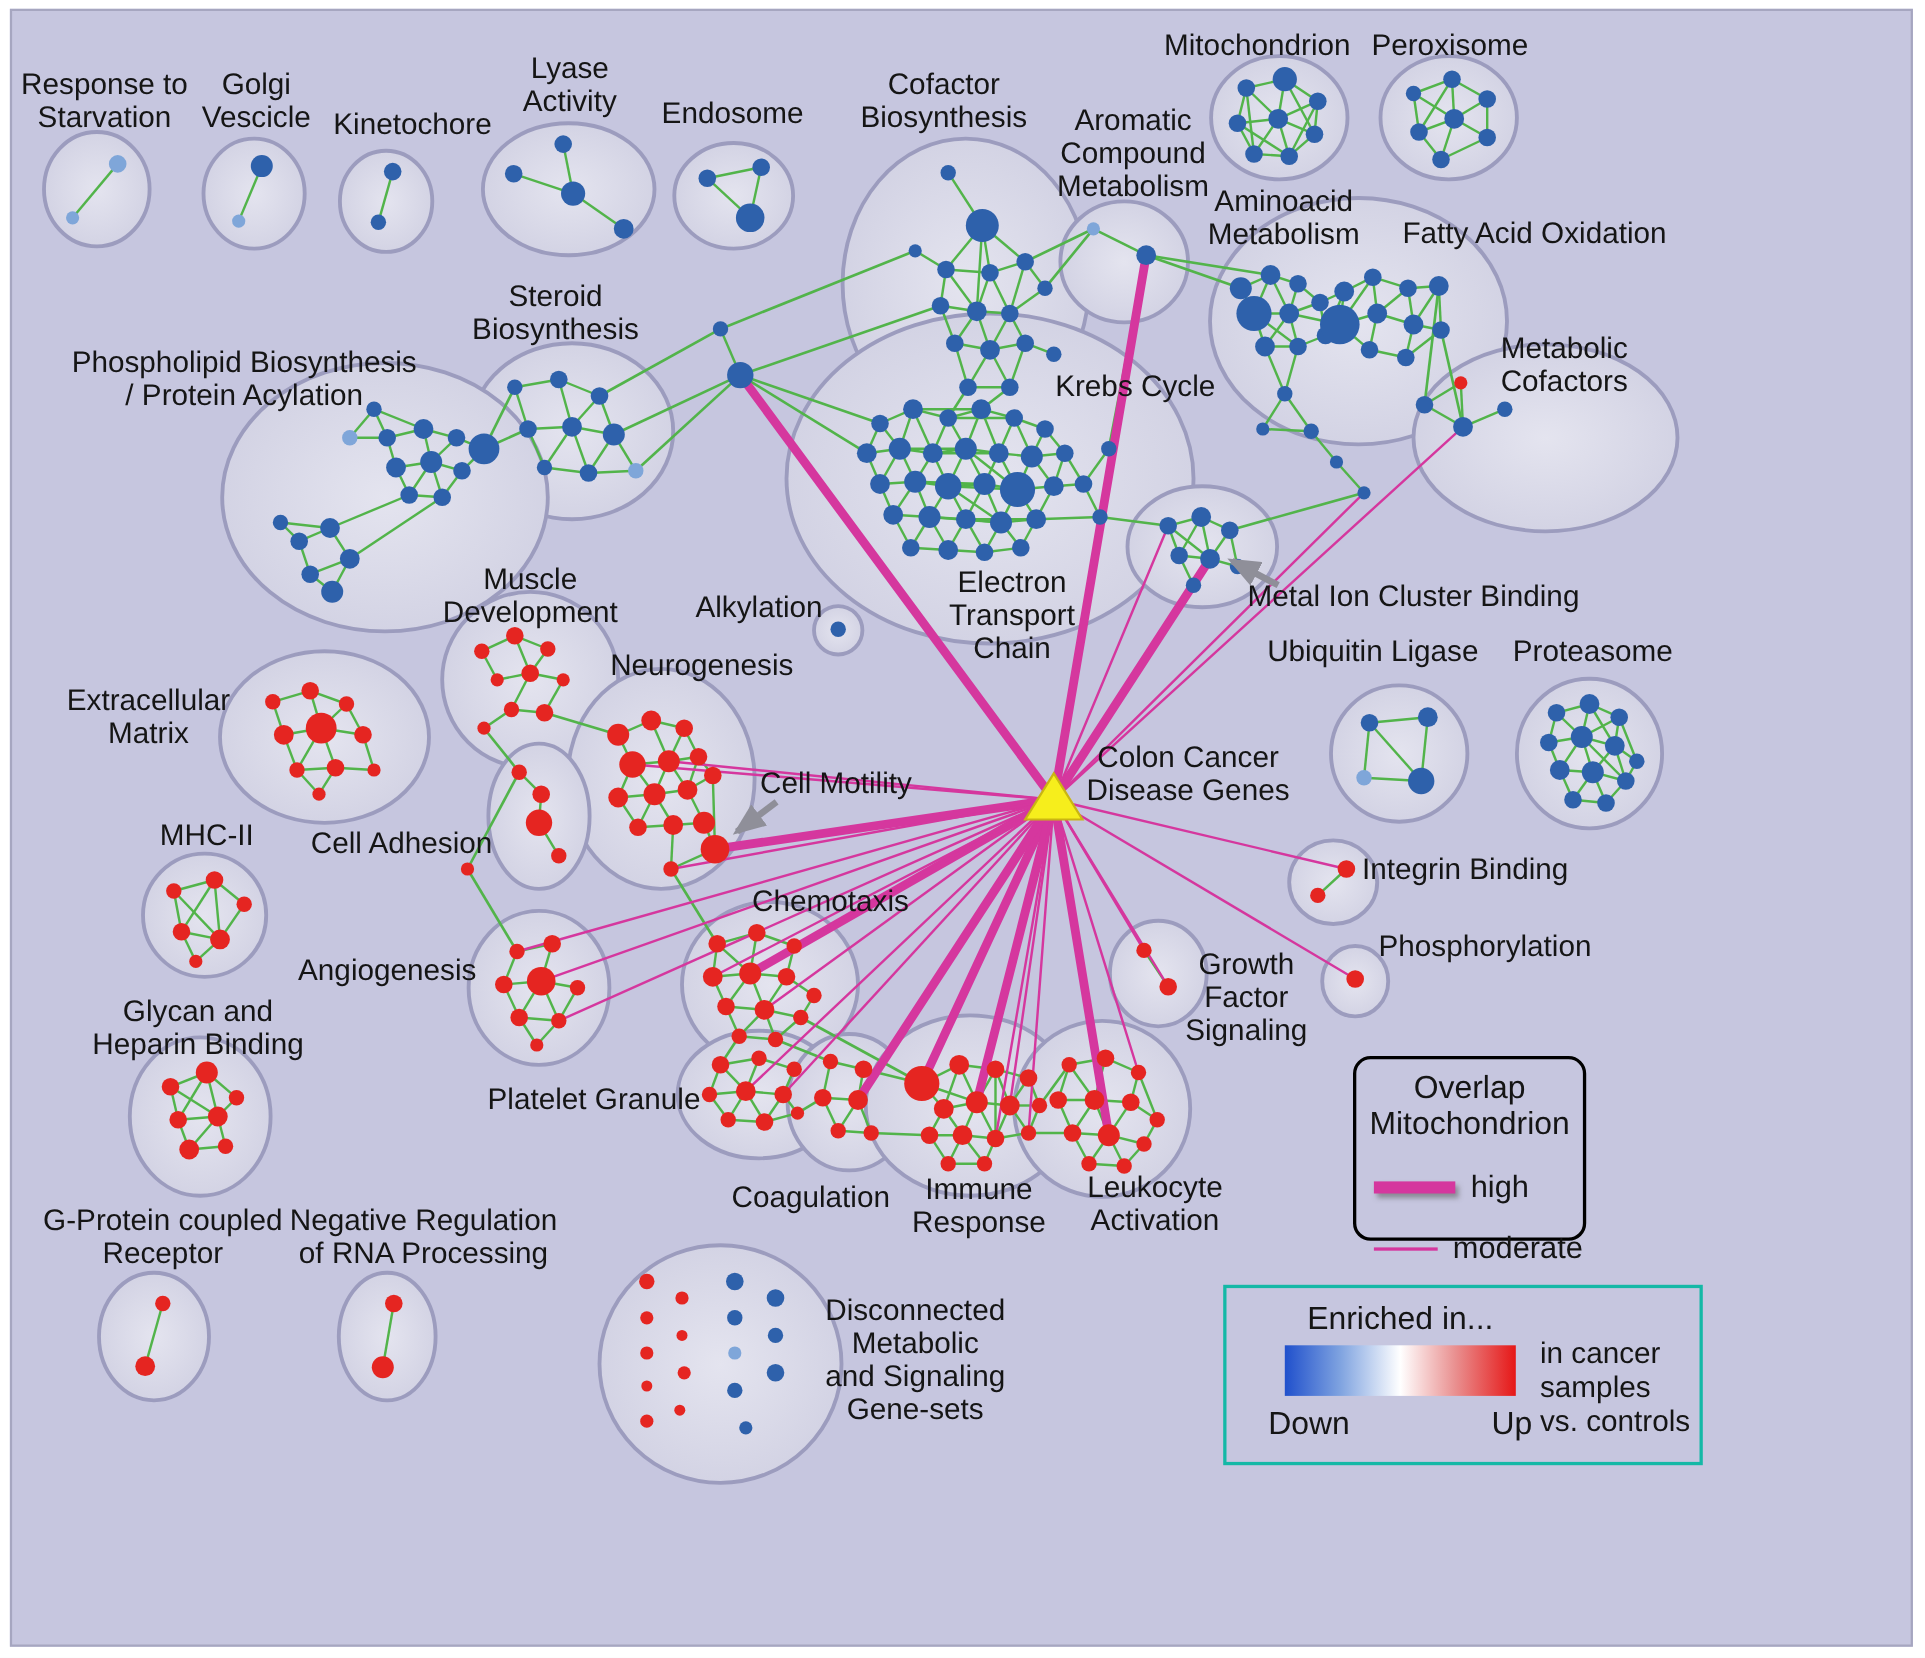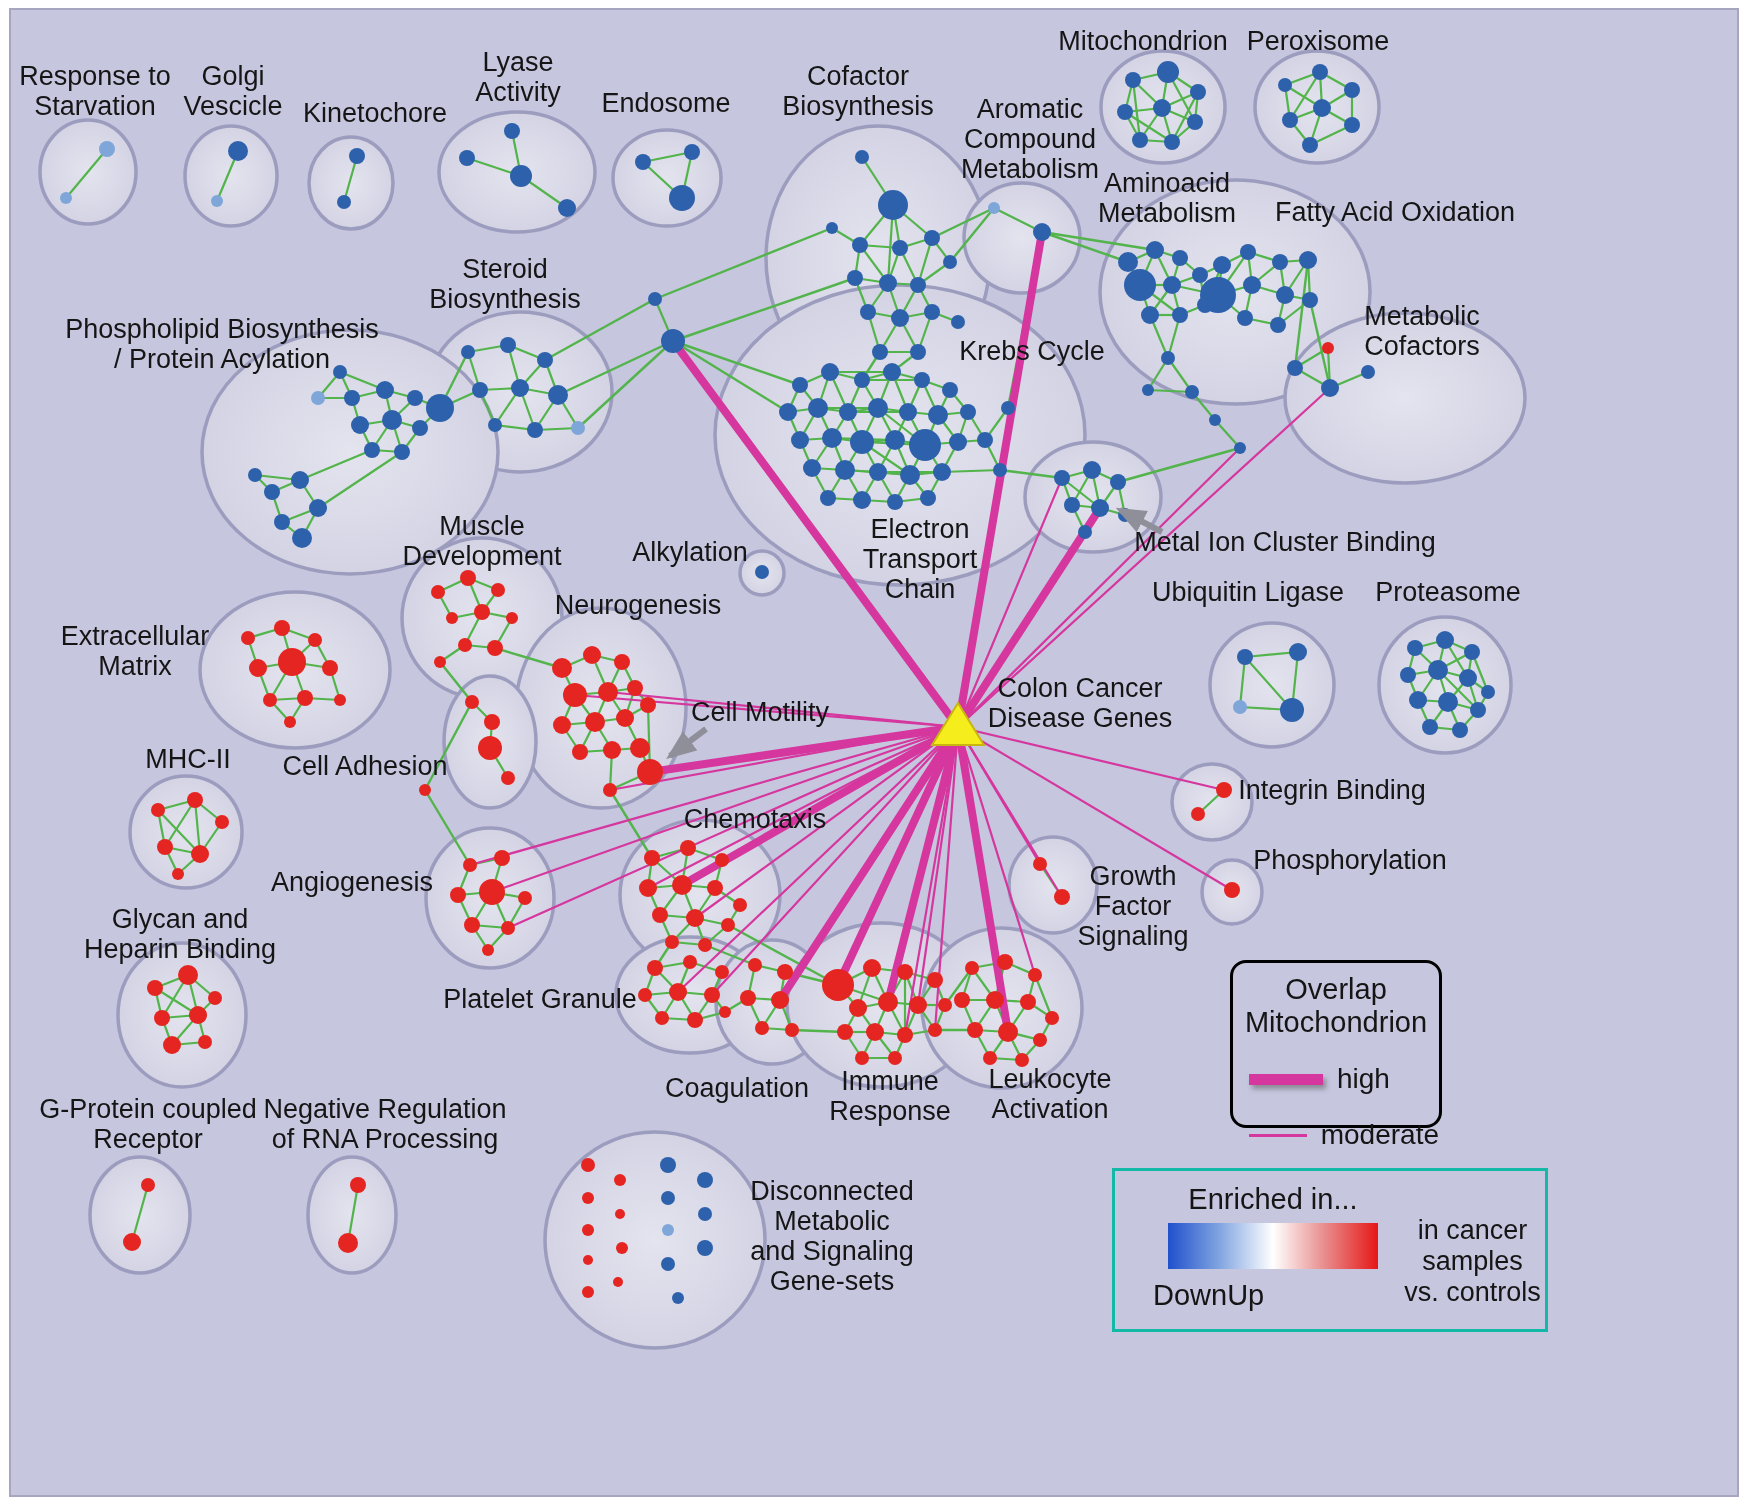--- a/index.html
+++ b/index.html
@@ -16,22 +16,22 @@
   .lg-row{display:flex;align-items:center;padding-left:16px;margin-top:24px;}
   .line-high{width:74px;height:11px;background:#d5379e;box-shadow:3px 4px 5px rgba(90,90,90,.55);}
   .line-mod{width:74px;height:3px;background:#d5379e;}
   .lg-label{font-size:28px;margin-left:14px;}
   
   .legend-enrich{position:absolute;left:1112px;top:1168px;width:436px;height:164px;
     border:3px solid #14b8a6;box-sizing:border-box;color:#151515;}
   .en-title{position:absolute;left:53px;top:12px;width:210px;text-align:center;font-size:29px;}
   .en-bar{position:absolute;left:53px;top:52px;width:210px;height:46px;
     background:linear-gradient(90deg,#2050cc 0%,#7fa3e0 24%,#ffffff 50%,#e98f8f 74%,#e61717 100%);}
-  .en-ends{position:absolute;left:38px;top:108px;width:240px;display:flex;font-size:29px;}
-  .en-right{position:absolute;left:285px;top:44px;width:145px;text-align:center;font-size:27px;line-height:31px;}
+  .en-ends{position:absolute;left:38px;top:108px;width:240px;display:flex;justify-content:space-between;font-size:29px;}
+  .en-right{position:absolute;left:285px;top:44px;width:145px;font-size:27px;line-height:31px;}
 </style>
 </head>
 <body>
 
 <div class="stage">
   <div class="field"></div>
 
   <svg class="network" id="net" viewBox="0 0 1750 1507">
     <defs>
       <radialGradient id="egrad">

